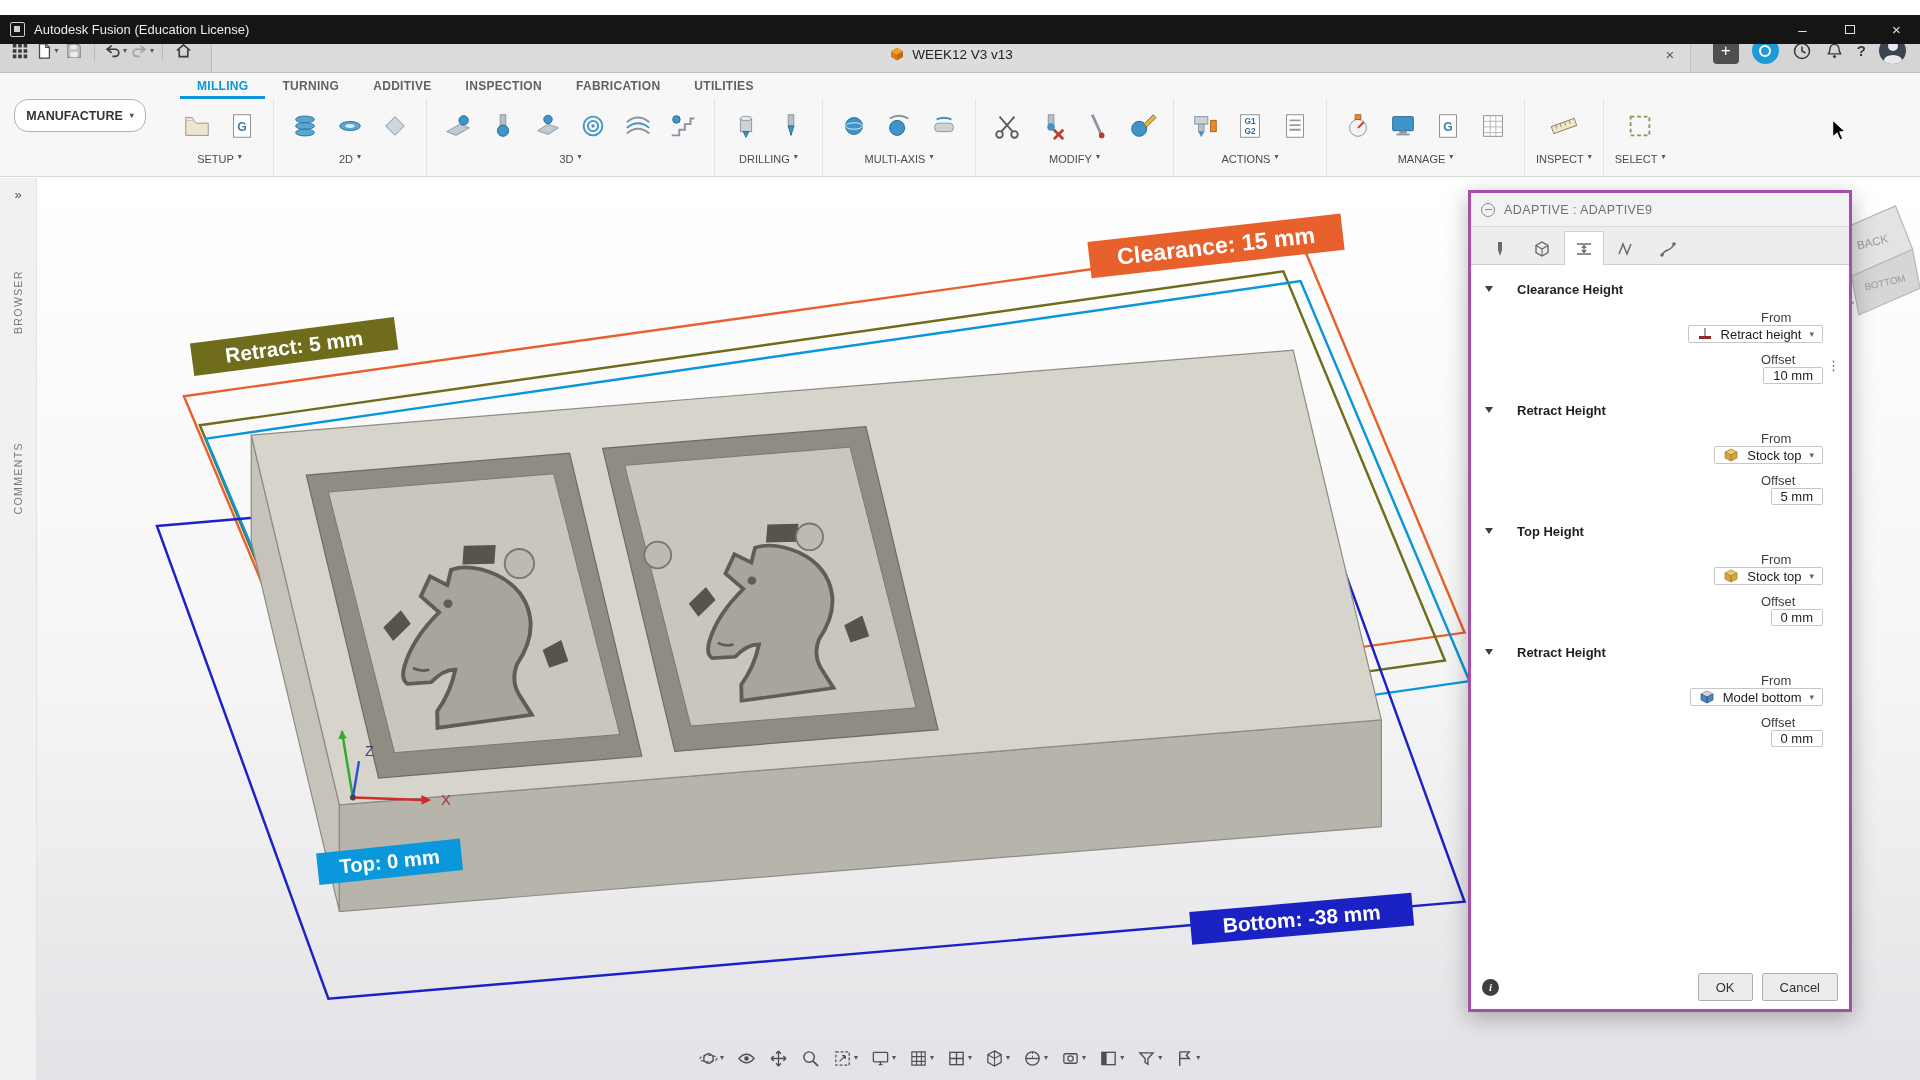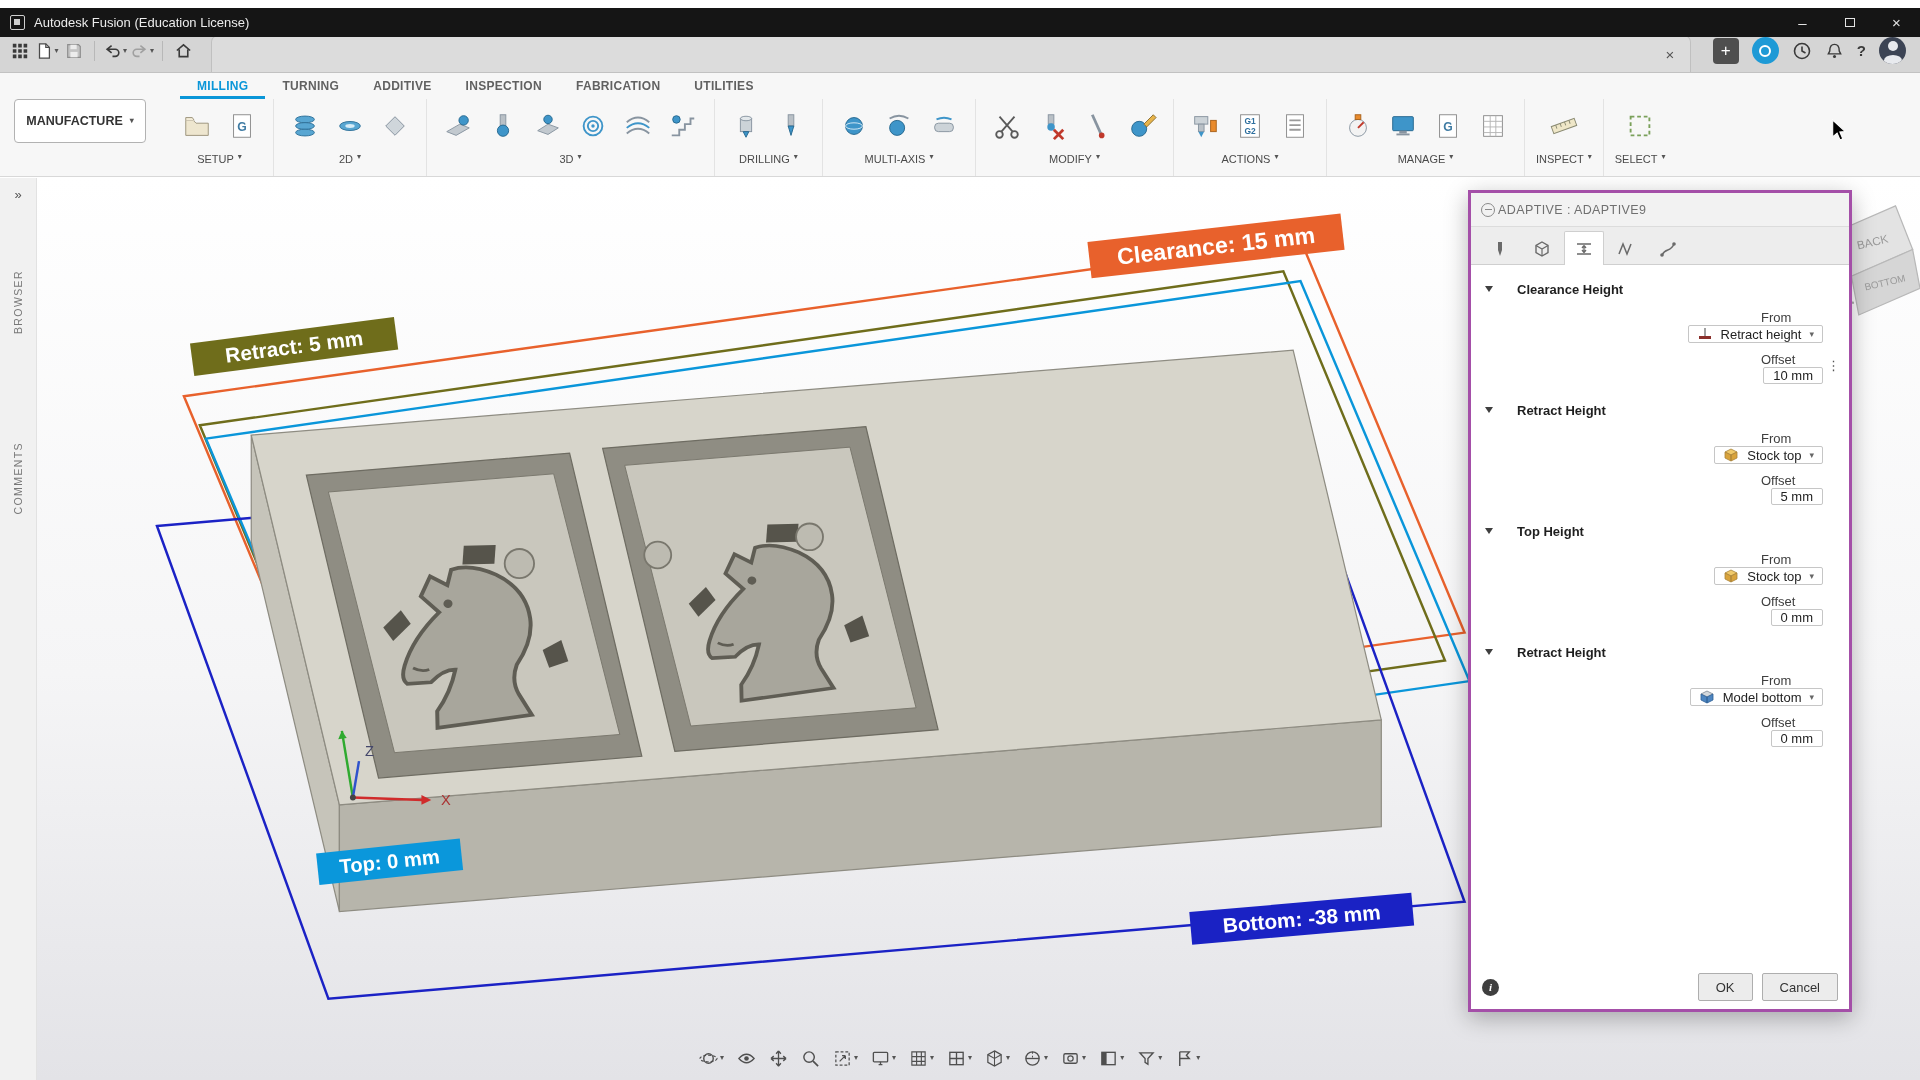--- a/index.html
+++ b/index.html
@@ -1,20 +1,20 @@
 <!DOCTYPE html>
 <html><head>
 <meta charset="utf-8">
 <style>
   * { box-sizing: border-box; margin: 0; padding: 0; }
   html,body { width:1920px; height:1080px; overflow:hidden; font-family:"Liberation Sans",sans-serif; background:#fff; position:relative; }
   svg text { font-family:"Liberation Sans",sans-serif; }
 
   
-  .titlebar { position:absolute; top:8px; left:0; right:0; height:29px; background:#151515; display:flex; align-items:center; color:#e6e6e6; z-index:40; }
+  .titlebar { position:absolute; top:15px; left:0; right:0; height:29px; background:#151515; display:flex; align-items:center; color:#e6e6e6; z-index:40; }
   .app-logo { width:15px; height:15px; margin-left:10px; border:1.3px solid #cfcfcf; border-radius:2px; position:relative; }
   .app-logo::after { content:""; position:absolute; left:3px; top:3px; width:6px; height:6px; background:#cfcfcf; }
   .tb-title { font-size:13px; margin-left:9px; color:#ececec; }
   .win-controls { margin-left:auto; display:flex; height:100%; }
   .win-btn { width:47px; height:100%; display:flex; align-items:center; justify-content:center; font-size:15px; color:#e3e3e3; }
   .max-ic { width:10px; height:9px; border:1.3px solid #e3e3e3; display:block; }
 
   
   .dock { position:absolute; top:29px; left:0; right:0; height:44px; background:#d5d5d5; border-bottom:1px solid #c2c2c2; display:flex; align-items:center; z-index:39; }
   .qat { display:flex; align-items:center; gap:3px; padding:0 8px; }
@@ -29,21 +29,21 @@
   .plus-tile { width:26px; height:26px; border-radius:4px; background:#4f4f4f; color:#fff; font-size:17px; display:flex; align-items:center; justify-content:center; }
   .sync { width:27px; height:27px; border-radius:50%; background:#1e9ad6; display:flex; align-items:center; justify-content:center; }
   .sync span { width:12px; height:12px; border:2.5px solid #fff; border-radius:50%; display:block; }
   .help-q { font-size:15px; font-weight:bold; color:#3a3a3a; }
   .avatar { width:27px; height:27px; border-radius:50%; background:#3c4454; position:relative; overflow:hidden; }
   .avatar::before { content:""; position:absolute; width:10px; height:10px; border-radius:50%; background:#e8eaee; left:8.5px; top:4px; }
   .avatar::after { content:""; position:absolute; width:18px; height:11px; border-radius:50% 50% 0 0; background:#e8eaee; left:4.5px; bottom:-2px; }
 
   
   .ribbon { position:absolute; top:73px; left:0; right:0; height:104px; background:#f7f7f7; border-bottom:1px solid #d8d8d8; z-index:38; }
-  .workspace-btn { position:absolute; left:14px; top:26px; width:132px; height:44px; background:#fff; border:1px solid #b2b2b2; border-radius:4px; display:flex; align-items:center; justify-content:center; gap:7px; font-size:12.5px; font-weight:bold; color:#333; }
+  .workspace-btn { position:absolute; left:14px; top:26px; width:132px; height:33px; background:#fff; border:1px solid #b2b2b2; border-radius:14px; display:flex; align-items:center; justify-content:center; gap:7px; font-size:12.5px; font-weight:bold; color:#333; }
   .ribbon-tabs { position:absolute; left:180px; top:0; height:26px; display:flex; }
   .rtab { padding:0 17px; display:flex; align-items:center; font-size:12px; font-weight:bold; color:#616161; letter-spacing:.3px; }
   .rtab.active { color:#0a96d8; box-shadow:inset 0 -3px 0 #0a96d8; }
   .ribbon-tools { position:absolute; left:166px; top:26px; right:0; bottom:0; display:flex; }
   .tgroup { display:flex; flex-direction:column; align-items:center; padding:1px 11px 0; border-right:1px solid #e3e3e3; }
   .tg-icons { display:flex; align-items:center; gap:5px; height:52px; }
   .tool-ic { width:40px; height:44px; display:flex; align-items:center; justify-content:center; border-radius:2px; }
   .tg-label { display:flex; gap:4px; font-size:11px; color:#4a4a4a; margin-top:1px; }
 
   
@@ -56,21 +56,21 @@
   
   .viewport { position:absolute; top:178px; left:37px; right:0; bottom:0; background:linear-gradient(#ffffff 0%, #f5f5f6 55%, #e3e3e7 100%); overflow:hidden; }
   .scene { position:absolute; inset:0; width:100%; height:100%; }
 
   
   .navbar { position:absolute; left:660px; bottom:9px; display:flex; align-items:center; gap:9px; z-index:8; }
   .nav-item { display:flex; align-items:center; gap:2px; height:26px; padding:0 2px; }
 
   
   .dialog { position:absolute; top:190px; left:1468px; width:384px; height:822px; background:#fff; border:3px solid #a44fa8; z-index:20; display:flex; flex-direction:column; box-shadow:0 6px 22px rgba(0,0,0,.28); }
-  .dlg-header { height:34px; background:#f2f2f2; border-bottom:1px solid #dcdcdc; display:flex; align-items:center; gap:3px; padding:0 10px; flex:none; }
+  .dlg-header { height:34px; background:#f2f2f2; border-bottom:1px solid #dcdcdc; display:flex; align-items:center; gap:9px; padding:0 10px; flex:none; }
   .minus-ic { width:14px; height:14px; border:1.5px solid #8a8a8a; border-radius:50%; position:relative; flex:none; }
   .minus-ic::after { content:""; position:absolute; left:2.5px; right:2.5px; top:50%; height:1.5px; margin-top:-1px; background:#8a8a8a; }
   .dlg-title { font-size:12.5px; color:#707070; letter-spacing:.4px; }
   .dlg-tabs { height:38px; background:#ededed; border-bottom:1px solid #cfcfcf; display:flex; align-items:flex-end; padding-left:9px; gap:2px; flex:none; }
   .dtab { width:40px; height:31px; display:flex; align-items:center; justify-content:center; border:1px solid transparent; border-bottom:none; border-radius:2px 2px 0 0; }
   .dtab.active { background:#fff; border-color:#cfcfcf; height:34px; margin-bottom:-1px; }
   .dlg-body { flex:1; padding:12px 26px 0 14px; }
   .section { margin-bottom:14px; }
   .sec-head { display:flex; align-items:center; gap:24px; height:24px; }
   .tri { width:0; height:0; border-left:4.5px solid transparent; border-right:4.5px solid transparent; border-top:6px solid #3f3f3f; }
@@ -139,20 +139,28 @@
         <span class="caret">▾</span>
       </div>
     <div class="qsep"></div>
     <div class="qbtn">
         <svg width="19" height="19" viewBox="0 0 20 20">
           <path d="M3 10 10 4l7 6M5.5 9v7.5h9V9" fill="none" stroke="#3a3a3a" stroke-width="1.7"></path>
         </svg>
       </div>
   </div>
   <div class="doc-tab">
+    <div class="doc-tab-center">
+      <svg width="16" height="16" viewBox="0 0 16 16">
+          <path d="M8 1.5 14 5 8 8.5 2 5Z" fill="#f59a23"></path>
+          <path d="M2 5v6l6 3.5v-6z" fill="#d97b16"></path>
+          <path d="M14 5v6l-6 3.5v-6z" fill="#c26a10"></path>
+        </svg>
+      <span class="doc-title">WEEK12 V3 v13</span>
+    </div>
     <span class="doc-close">×</span>
   </div>
   <div class="dock-right">
     <div class="plus-tile">+</div>
     <div class="sync">
         <span></span>
       </div>
     <svg width="20" height="20" viewBox="0 0 20 20">
         <circle cx="10" cy="10" r="7.5" fill="none" stroke="#3a3a3a" stroke-width="1.6"></circle>
         <path d="M10 5.5V10l3.5 2" fill="none" stroke="#3a3a3a" stroke-width="1.6"></path>

